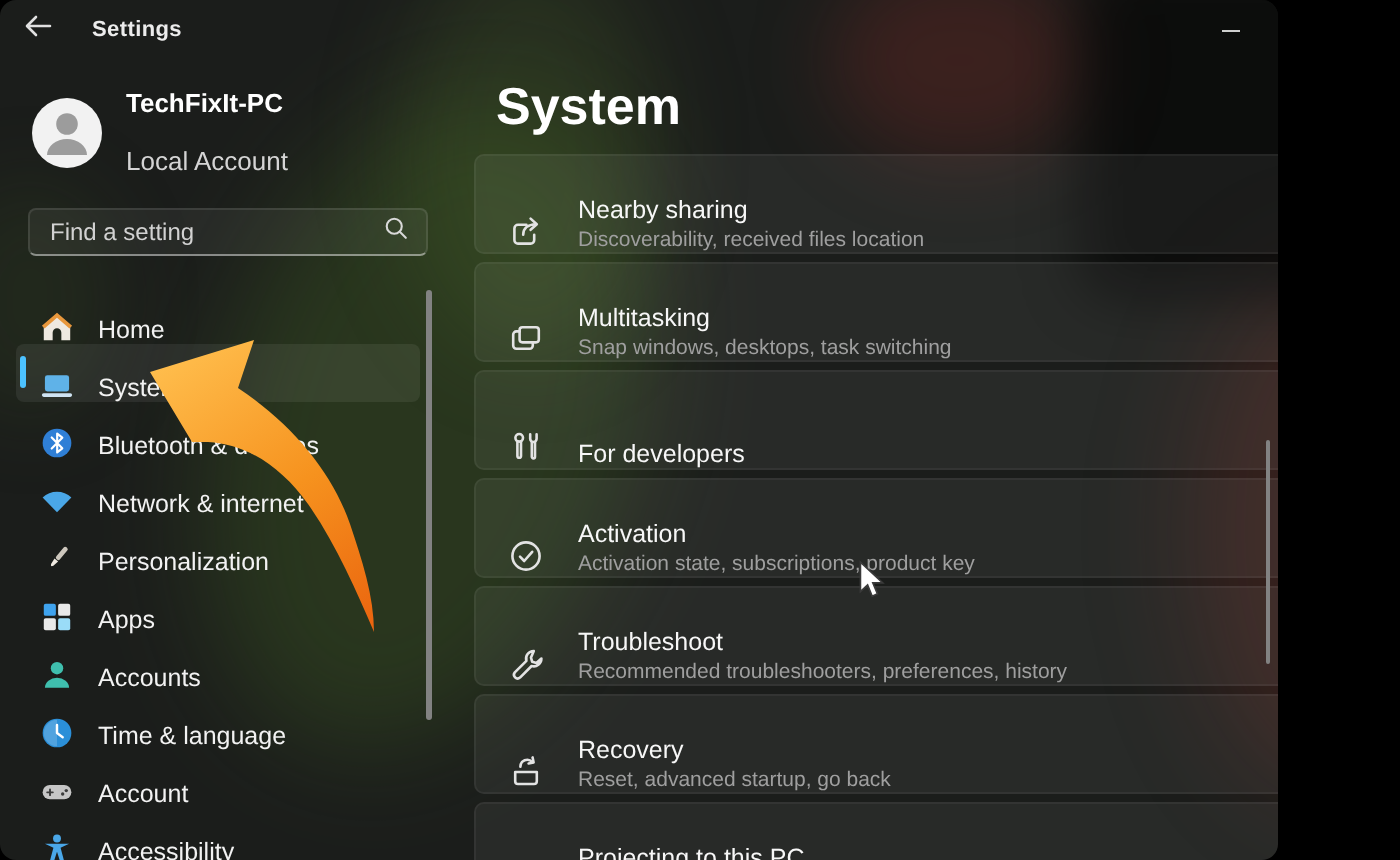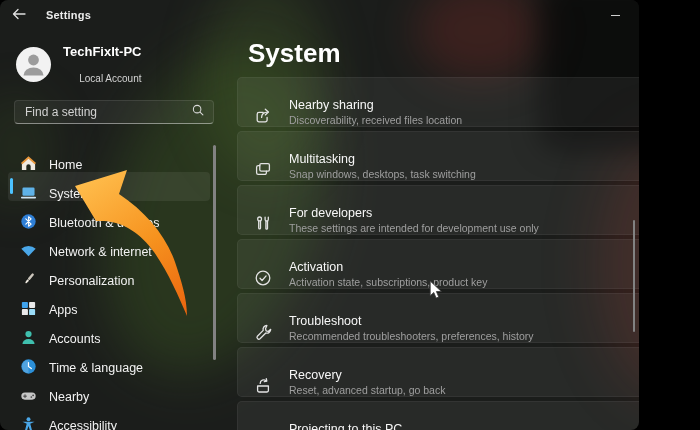--- a/index.html
+++ b/index.html
@@ -19,25 +19,25 @@
   .titlebar{position:absolute;left:0;top:0;width:700px;height:30px;z-index:5;display:flex;align-items:center;}
   .back-btn{width:30px;height:30px;margin-left:4px;display:flex;align-items:center;justify-content:center;}
   .app-title{font-size:11px;font-weight:700;color:#ececec;margin-left:12px;letter-spacing:.2px;}
   .win-controls{position:absolute;right:0;top:0;height:30px;display:flex;}
   .win-btn{width:34px;height:30px;display:flex;align-items:center;justify-content:center;}
   .glyph-min{width:9px;height:1px;background:#cfcfcf;}
   .glyph-max{width:8px;height:8px;border:1px solid #cfcfcf;border-radius:2px;}
 
   
   .sidebar{position:absolute;left:0;top:30px;width:230px;bottom:0;z-index:4;}
-  .user-row{display:flex;align-items:center;margin:14px 0 0 16px;text-align:right;}
+  .user-row{display:flex;align-items:center;margin:14px 0 0 16px;}
   .avatar{width:35px;height:35px;border-radius:50%;background:#f2f2f2;overflow:hidden;flex:none;}
   .user-text{margin-left:12px;}
   .user-name{font-size:13px;font-weight:700;color:#fff;}
-  .user-type{font-size:10px;color:#d4d4d4;margin-top:14px;}
+  .user-type{font-size:13px;color:#d4d4d4;margin-top:14px;}
   .search-box{margin:16px 16px 0 14px;height:24px;background:rgba(255,255,255,0.055);
     border:1px solid rgba(255,255,255,0.10);border-bottom:1px solid rgba(255,255,255,0.45);
     border-radius:4px;display:flex;align-items:center;padding:3px 8px;}
   .search-box input{flex:1;background:transparent;border:none;outline:none;color:#e8e8e8;font-size:12px;
     font-family:"Liberation Sans","DejaVu Sans",sans-serif;}
   .search-box input::placeholder{color:#d2d2d2;}
   .nav{position:absolute;left:8px;top:113px;width:202px;}
   .nav-item{height:29px;display:flex;align-items:flex-end;padding-left:6px;border-radius:4px;position:relative;}
   .nav-item.selected{background:rgba(255,255,255,0.07);}
   .nav-item.selected::before{content:"";position:absolute;left:2px;top:6px;width:3px;height:16px;border-radius:2px;background:#4CC2FF;}
@@ -201,21 +201,21 @@
       </div>
       <div class="nav-item">
         <span class="nav-icon">
           <svg width="17" height="17" viewBox="0 0 18 18">
               <rect x="1.4" y="5.8" width="15.2" height="7.6" rx="3.8" fill="#c6c6c6"></rect>
               <path d="M5.3 8.2 v3 M3.8 9.7 h3" stroke="#3c3c3c" stroke-width="1" stroke-linecap="round"></path>
               <circle cx="12" cy="10.6" r="0.9" fill="#3c3c3c"></circle>
               <circle cx="13.9" cy="8.8" r="0.9" fill="#3c3c3c"></circle>
             </svg>
         </span>
-        <span class="nav-label">Nearby</span>
+        <span class="nav-label">Account</span>
       </div>
       <div class="nav-item">
         <span class="nav-icon">
           <svg width="17" height="17" viewBox="0 0 18 18">
               <circle cx="9" cy="3.4" r="2.1" fill="#4aa7e8"></circle>
               <path d="M2.6 6.2 h12.8 l-4.5 2.1 1.9 7.2 -1.9 0.9 -1.9 -5.9 -1.9 5.9 -1.9 -0.9 1.9 -7.2 Z" fill="#4aa7e8"></path>
             </svg>
         </span>
         <span class="nav-label">Accessibility</span>
       </div>
@@ -269,21 +269,20 @@
         <span class="card-icon">
           <svg viewBox="0 0 20 20" width="20" height="20">
               <circle cx="6.6" cy="4.9" r="1.9"></circle>
               <path d="M5.7 6.8 V14 a0.9 0.9 0 0 0 1.8 0 V6.8"></path>
               <path d="M12.1 3.2 v2.2 a1.6 1.6 0 0 0 3.2 0 V3.2"></path>
               <path d="M12.9 7.2 V14.4 a0.8 0.8 0 0 0 1.6 0 V7.2"></path>
             </svg>
         </span>
         <div class="card-text">
           <div class="card-title">For developers</div>
-          <div class="card-sub">These settings are intended for development use only</div>
         </div>
         <span class="chevron">
             <svg width="9" height="15" viewBox="0 0 10 16">
               <path d="M2.5 3 L7.5 8 L2.5 13" stroke="#cfcfcf" stroke-width="1.4" fill="none" stroke-linecap="round" stroke-linejoin="round"></path>
             </svg>
           </span>
       </div>
 
       <div class="card">
         <span class="card-icon">

